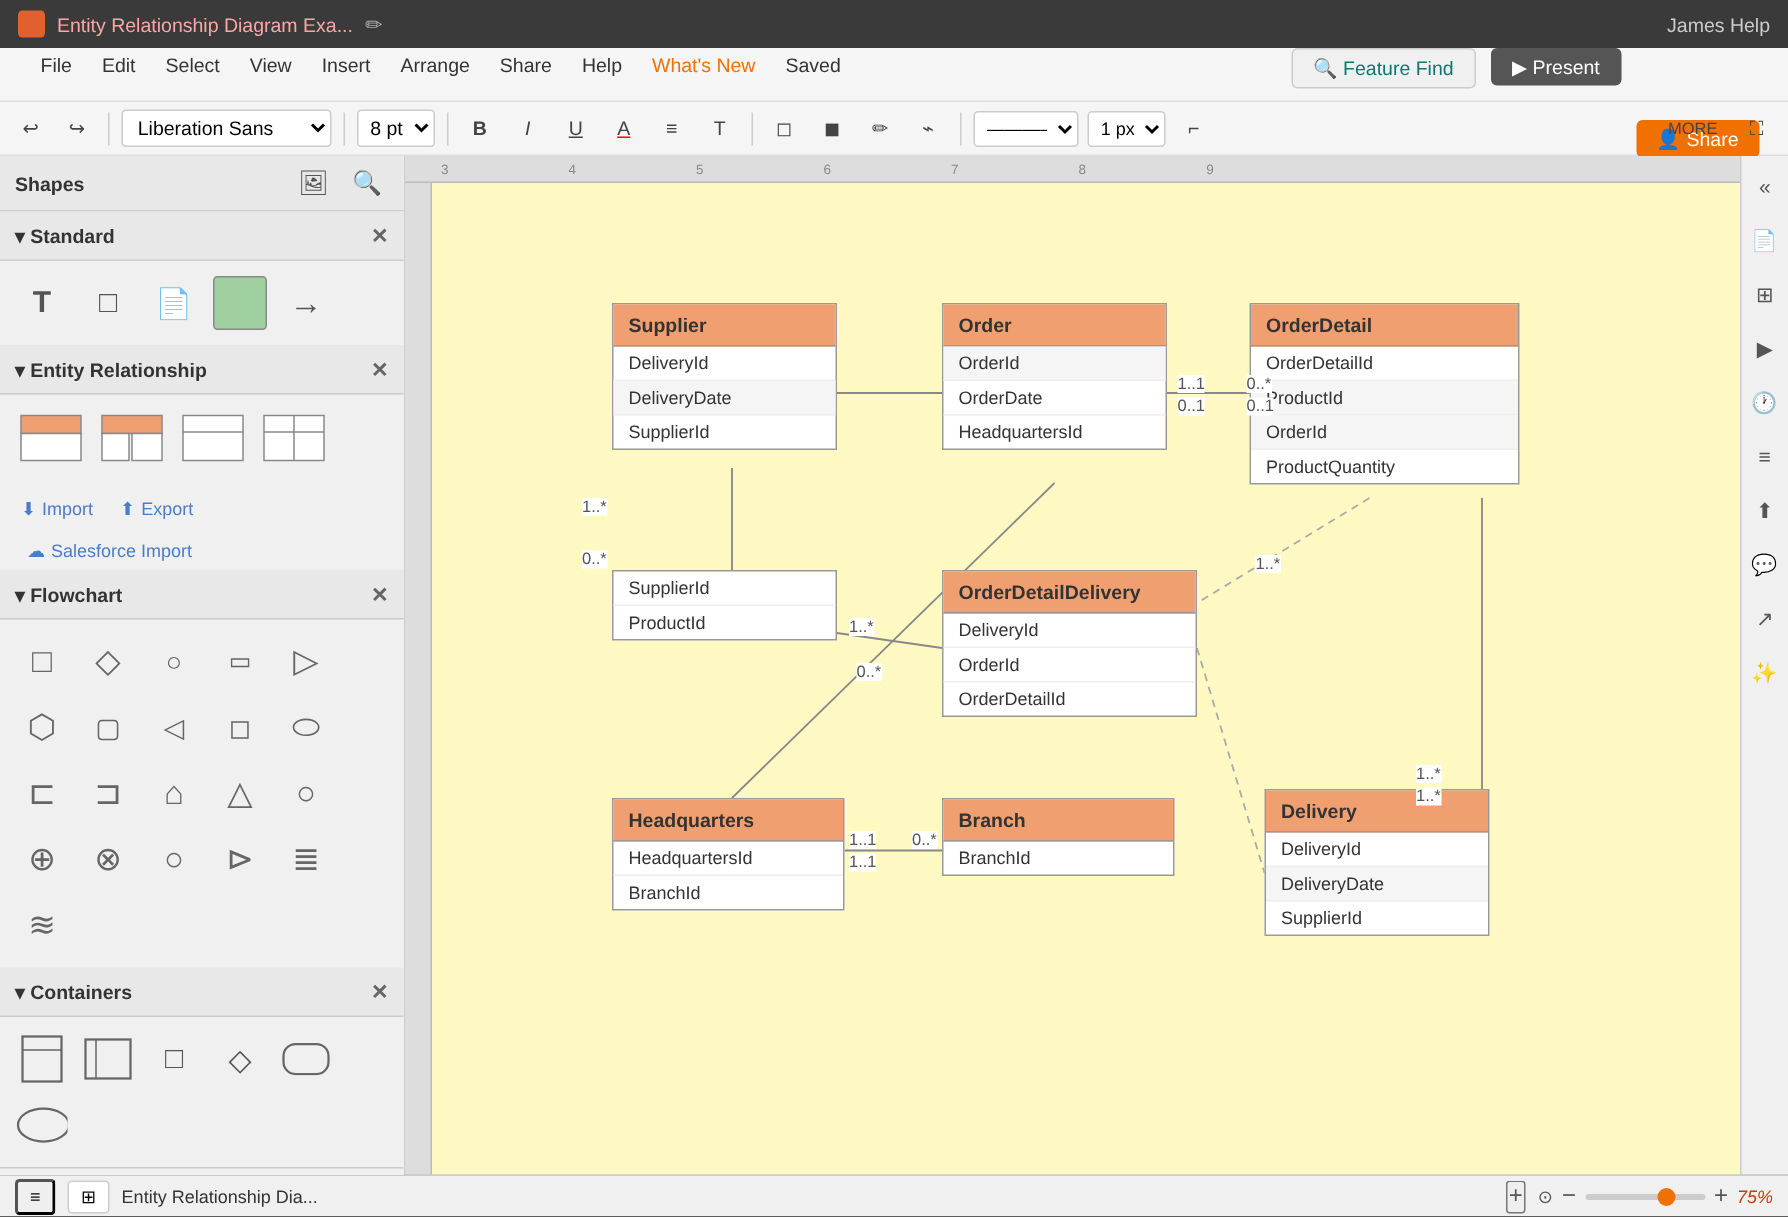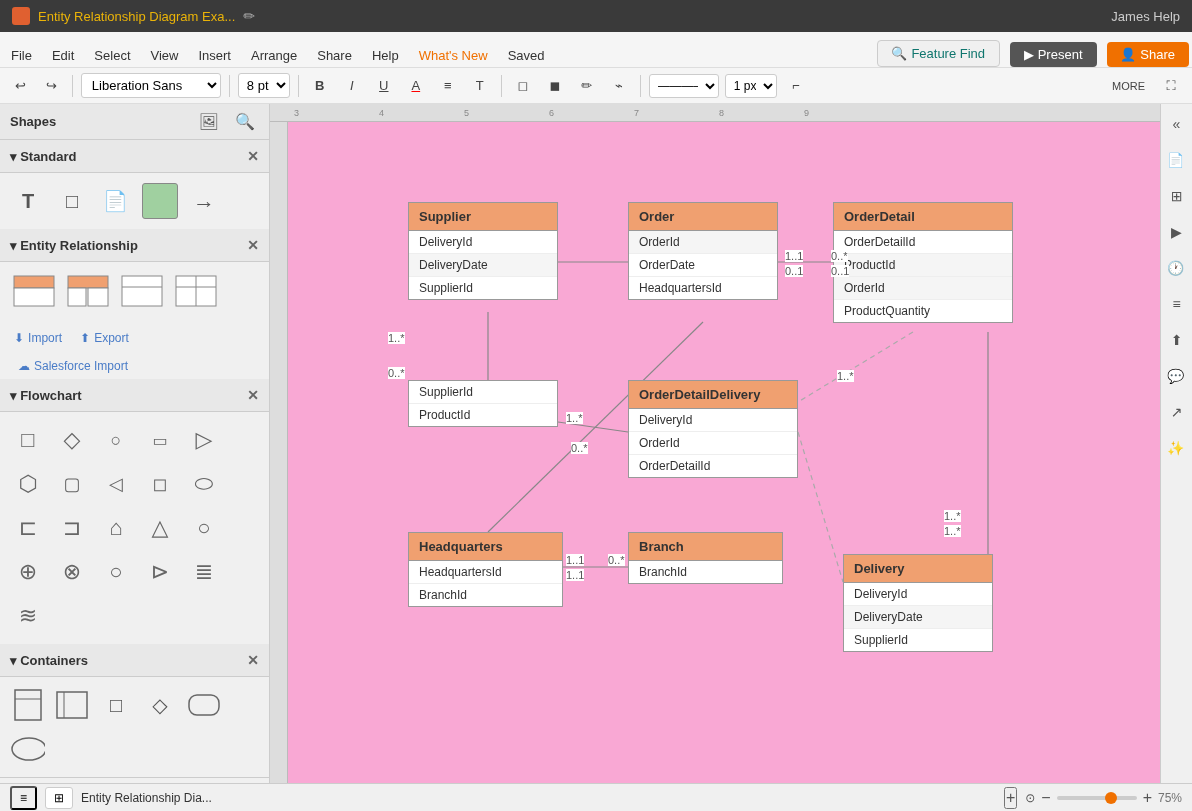--- a/index.html
+++ b/index.html
@@ -15,31 +15,31 @@
       color: #ccc;
       font-size: 13px;
       gap: 8px;
     }
     #titlebar .app-icon {
       width: 18px; height: 18px;
       background: #e06030;
       border-radius: 3px;
       display: inline-block;
     }
-    #titlebar .title-text { color: #eab308; font-size: 13px; }
+    #titlebar .title-text { color: #fca5a5; font-size: 13px; }
     #titlebar .edit-icon { color: #aaa; font-size: 14px; cursor: pointer; }
     #titlebar .user-name { margin-left: auto; color: #ccc; font-size: 13px; }
 
     
     #menubar {
       height: 36px;
       background: #f5f5f5;
       display: flex;
-      align-items: flex-end;
-      padding: 0 3px;
+      align-items: flex-start;
+      padding: 0 19px;
       border-bottom: 1px solid #ddd;
       gap: 4px;
     }
     .menu-item {
       padding: 4px 8px;
       font-size: 13px;
       color: #333;
       cursor: pointer;
       border-radius: 3px;
     }
@@ -222,21 +222,21 @@
       border-right: 1px solid #bbb;
       position: absolute;
       top: 18px; left: 0; bottom: 0;
     }
     #diagram-canvas {
       position: absolute;
       top: 18px;
       left: 18px;
       right: 0;
       bottom: 0;
-      background: #f9a8d4;
+      background: #fef9c3;
       overflow: hidden;
     }
 
     
     #right-panel {
       width: 32px;
       background: #f0f0f0;
       border-left: 1px solid #ccc;
       display: flex;
       flex-direction: column;
@@ -276,21 +276,21 @@
     .status-title {
       flex: 1;
       font-size: 12px;
       color: #333;
     }
     .status-add { cursor: pointer; font-size: 16px; color: #555; }
     .zoom-controls { margin-left: auto; display: flex; align-items: center; gap: 6px; }
     .zoom-btn { background: none; border: none; cursor: pointer; font-size: 16px; color: #555; }
     .zoom-slider { width: 80px; height: 4px; background: #ccc; border-radius: 2px; position: relative; }
     .zoom-slider-thumb { width: 12px; height: 12px; background: #f07000; border-radius: 50%; position: absolute; top: -4px; left: 60%; }
-    .zoom-pct { font-size: 12px; color: #737373; }
+    .zoom-pct { font-size: 12px; color: #c2410c; font-style: italic; }
 
     
     .er-entity {
       position: absolute;
       background: white;
       border: 1px solid #999;
       min-width: 150px;
       font-size: 12px;
     }
     .er-entity-header {
@@ -610,21 +610,21 @@
         <div class="er-entity-header">Headquarters</div>
         <div class="er-entity-row">HeadquartersId</div>
         <div class="er-entity-row">BranchId</div>
       </div>
 
       <div class="er-entity" style="left:340px;top:410px;width:155px;">
         <div class="er-entity-header">Branch</div>
         <div class="er-entity-row">BranchId</div>
       </div>
 
-      <div class="er-entity" style="left:555px;top:432px;width:150px;">
+      <div class="er-entity" style="left:555px;top:404px;width:150px;">
         <div class="er-entity-header">Delivery</div>
         <div class="er-entity-row">DeliveryId</div>
         <div class="er-entity-row highlighted">DeliveryDate</div>
         <div class="er-entity-row">SupplierId</div>
       </div>
 
       <div class="rel-label" style="left:100px;top:210px;">1..*</div>
       <div class="rel-label" style="left:100px;top:245px;">0..*</div>
       <div class="rel-label" style="left:278px;top:290px;">1..*</div>
 

